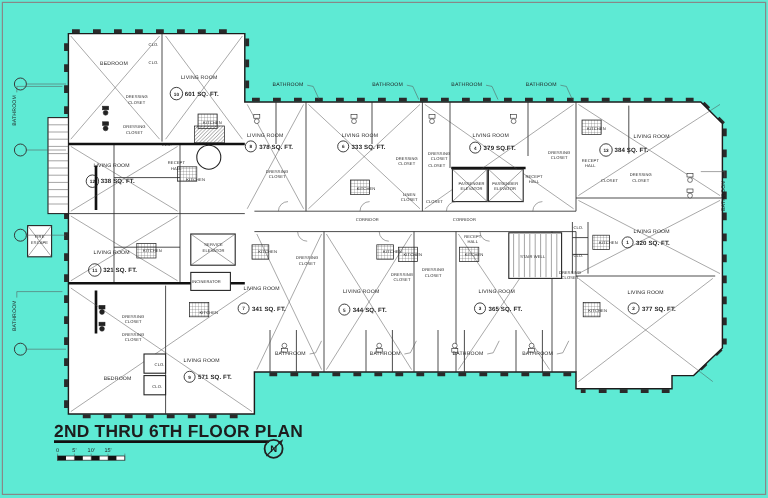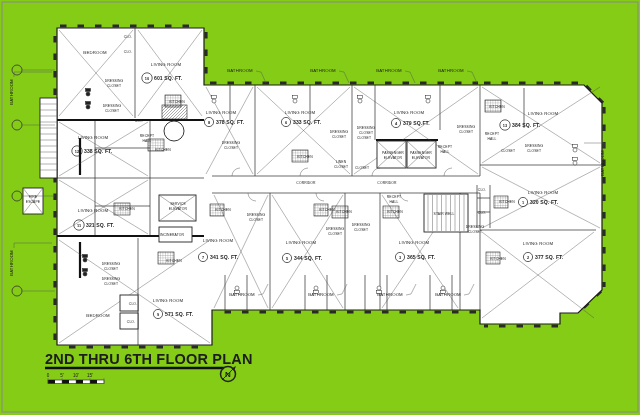--- a/index.html
+++ b/index.html
@@ -1,16 +1,16 @@
 <!DOCTYPE html>
 <html><head>
 <meta charset="utf-8">
 <style>
   html,body{margin:0;padding:0;background:#ffffff;}
-  #sheet{width:640px;height:415px;position:relative;background:#84cc16;overflow:hidden;}
+  #sheet{width:640px;height:415px;position:relative;background:#5eead4;overflow:hidden;}
   svg{display:block;}
   text{font-family:"Liberation Sans","DejaVu Sans",sans-serif;fill:#1d1d1d;}
   .lbl{text-anchor:middle;}
   .s1{font-size:3.4px;letter-spacing:.1px;}
   .s2{font-size:4.3px;letter-spacing:.15px;}
   .unum{font-size:3.9px;font-weight:700;}
   .uarea{font-size:5.1px;font-weight:700;letter-spacing:.1px;}
   .ucirc{fill:none;stroke:#1d1d1d;stroke-width:.7;}
   .outline{fill:#ffffff;stroke:#1c1c1c;stroke-width:1.2;}
   .w1{stroke:#2b2b2b;stroke-width:.7;fill:none;}

